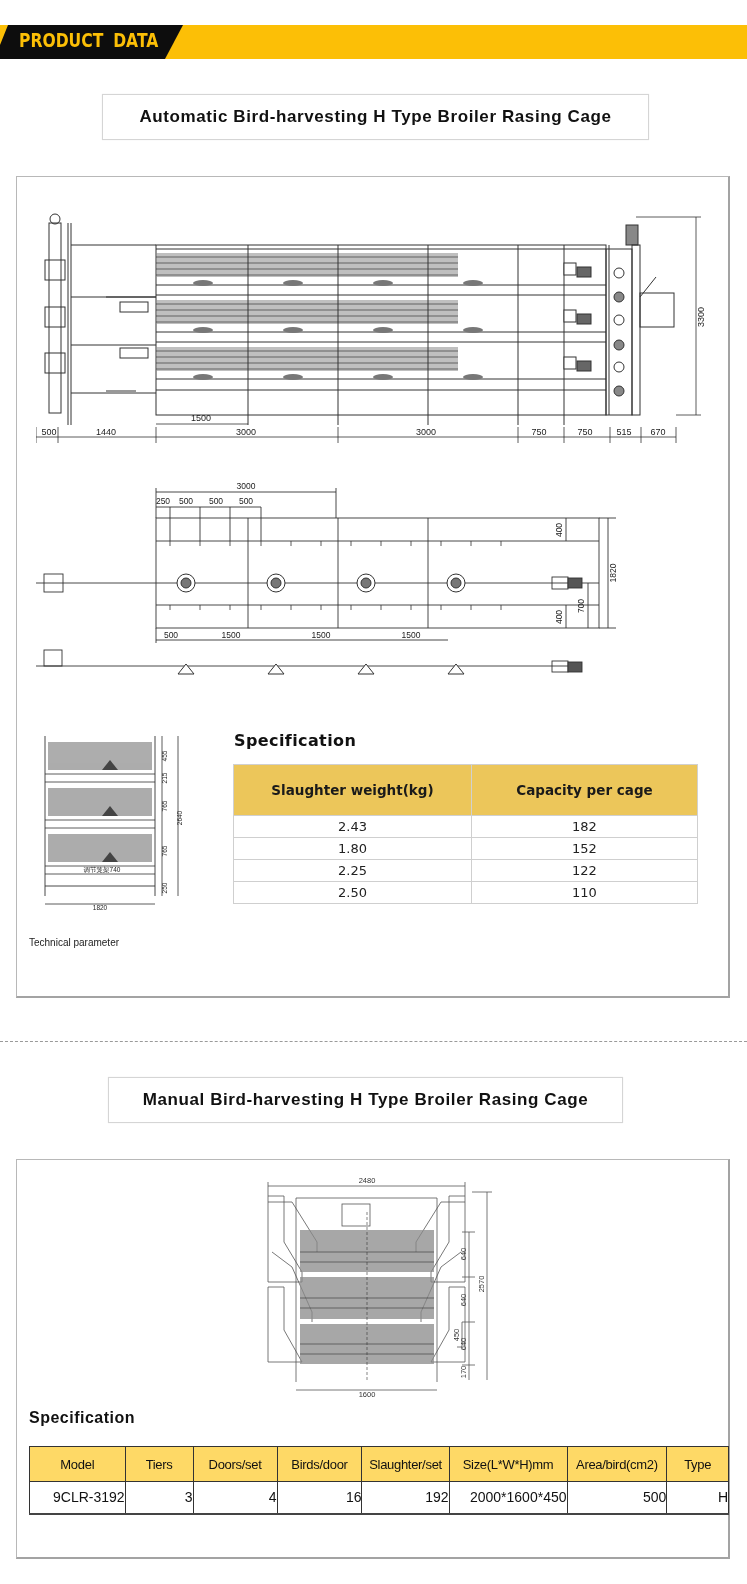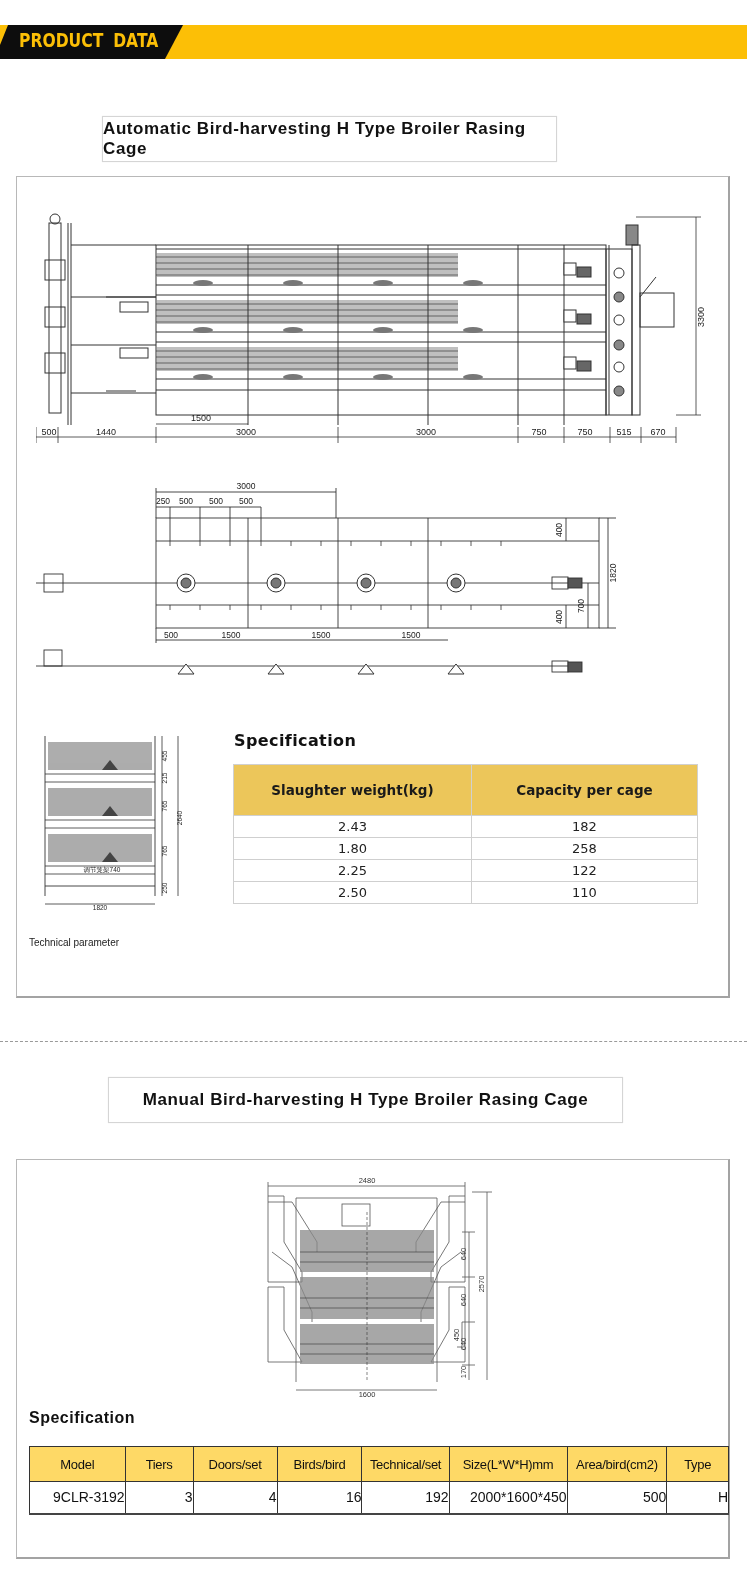--- a/index.html
+++ b/index.html
@@ -13,21 +13,21 @@
   .banner-black::before { content: ""; position: absolute; left: 0; top: 0; width: 8px; height: 34px; }
   .banner-title { position: absolute; left: 19px; top: 4px; font-family: "DejaVu Sans", sans-serif; font-weight: bold;
     font-size: 19px; color: #fcbf06; letter-spacing: 0px; transform: scaleX(0.82); transform-origin: left center;
     white-space: nowrap; }
   .banner-title .gap { display: inline-block; width: 12px; }
 
   
   .title-box { position: absolute; border: 1px solid #d5d5d5; background: #fff; display: flex; align-items: center; justify-content: center;
     box-shadow: 0 0 1px #e6e6e6; }
   .title-box span { font-family: "Liberation Sans", sans-serif; font-weight: bold; font-size: 17px; letter-spacing: 0.6px; color: #111; }
-  .tb1 { left: 102px; top: 116px; width: 455px; height: 46px; }
+  .tb1 { left: 102px; top: 94px; width: 547px; height: 46px; }
   .tb2 { left: 108px; top: 1077px; width: 515px; height: 46px; }
 
   
   .frame { position: absolute; border: 1px solid #b8b8b8; border-right: 2px solid #a3a3a3; border-bottom: 2px solid #a3a3a3; background: #fff; }
   .frame1 { left: 16px; top: 176px; width: 714px; height: 822px; }
   .frame2 { left: 16px; top: 1159px; width: 714px; height: 400px; }
 
   .drawing { position: absolute; }
 
   
@@ -331,21 +331,21 @@
       <th>Capacity per cage</th>
     </tr>
   </thead>
   <tbody>
     <tr>
       <td>2.43</td>
       <td>182</td>
     </tr>
     <tr>
       <td>1.80</td>
-      <td>258</td>
+      <td>152</td>
     </tr>
     <tr>
       <td>2.25</td>
       <td>122</td>
     </tr>
     <tr>
       <td>2.50</td>
       <td>110</td>
     </tr>
   </tbody>
@@ -421,22 +421,22 @@
   </g>
 </svg>
 
 <div class="spec-heading spec2-heading">Specification</div>
 <table class="spec2">
   <thead>
     <tr>
       <th style="width:90px">Model</th>
       <th style="width:64px">Tiers</th>
       <th style="width:79px">Doors/set</th>
-      <th style="width:80px">Birds/bird</th>
-      <th style="width:82px">Technical/set</th>
+      <th style="width:80px">Birds/door</th>
+      <th style="width:82px">Slaughter/set</th>
       <th style="width:111px">Size(L*W*H)mm</th>
       <th style="width:94px">Area/bird(cm2)</th>
       <th style="width:58px">Type</th>
     </tr>
   </thead>
   <tbody>
     <tr>
       <td>9CLR-3192</td>
       <td>3</td>
       <td>4</td>

